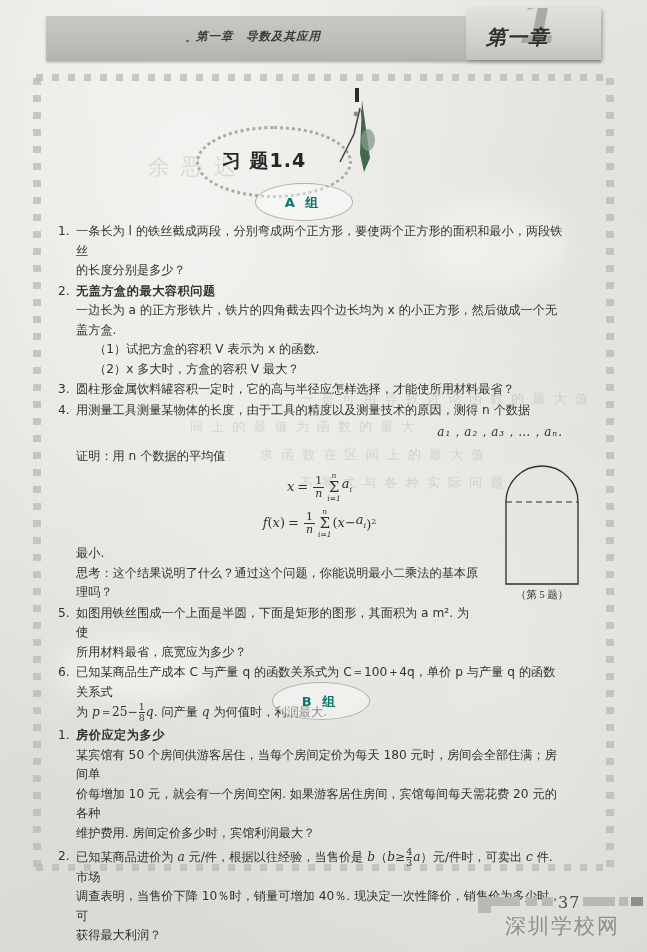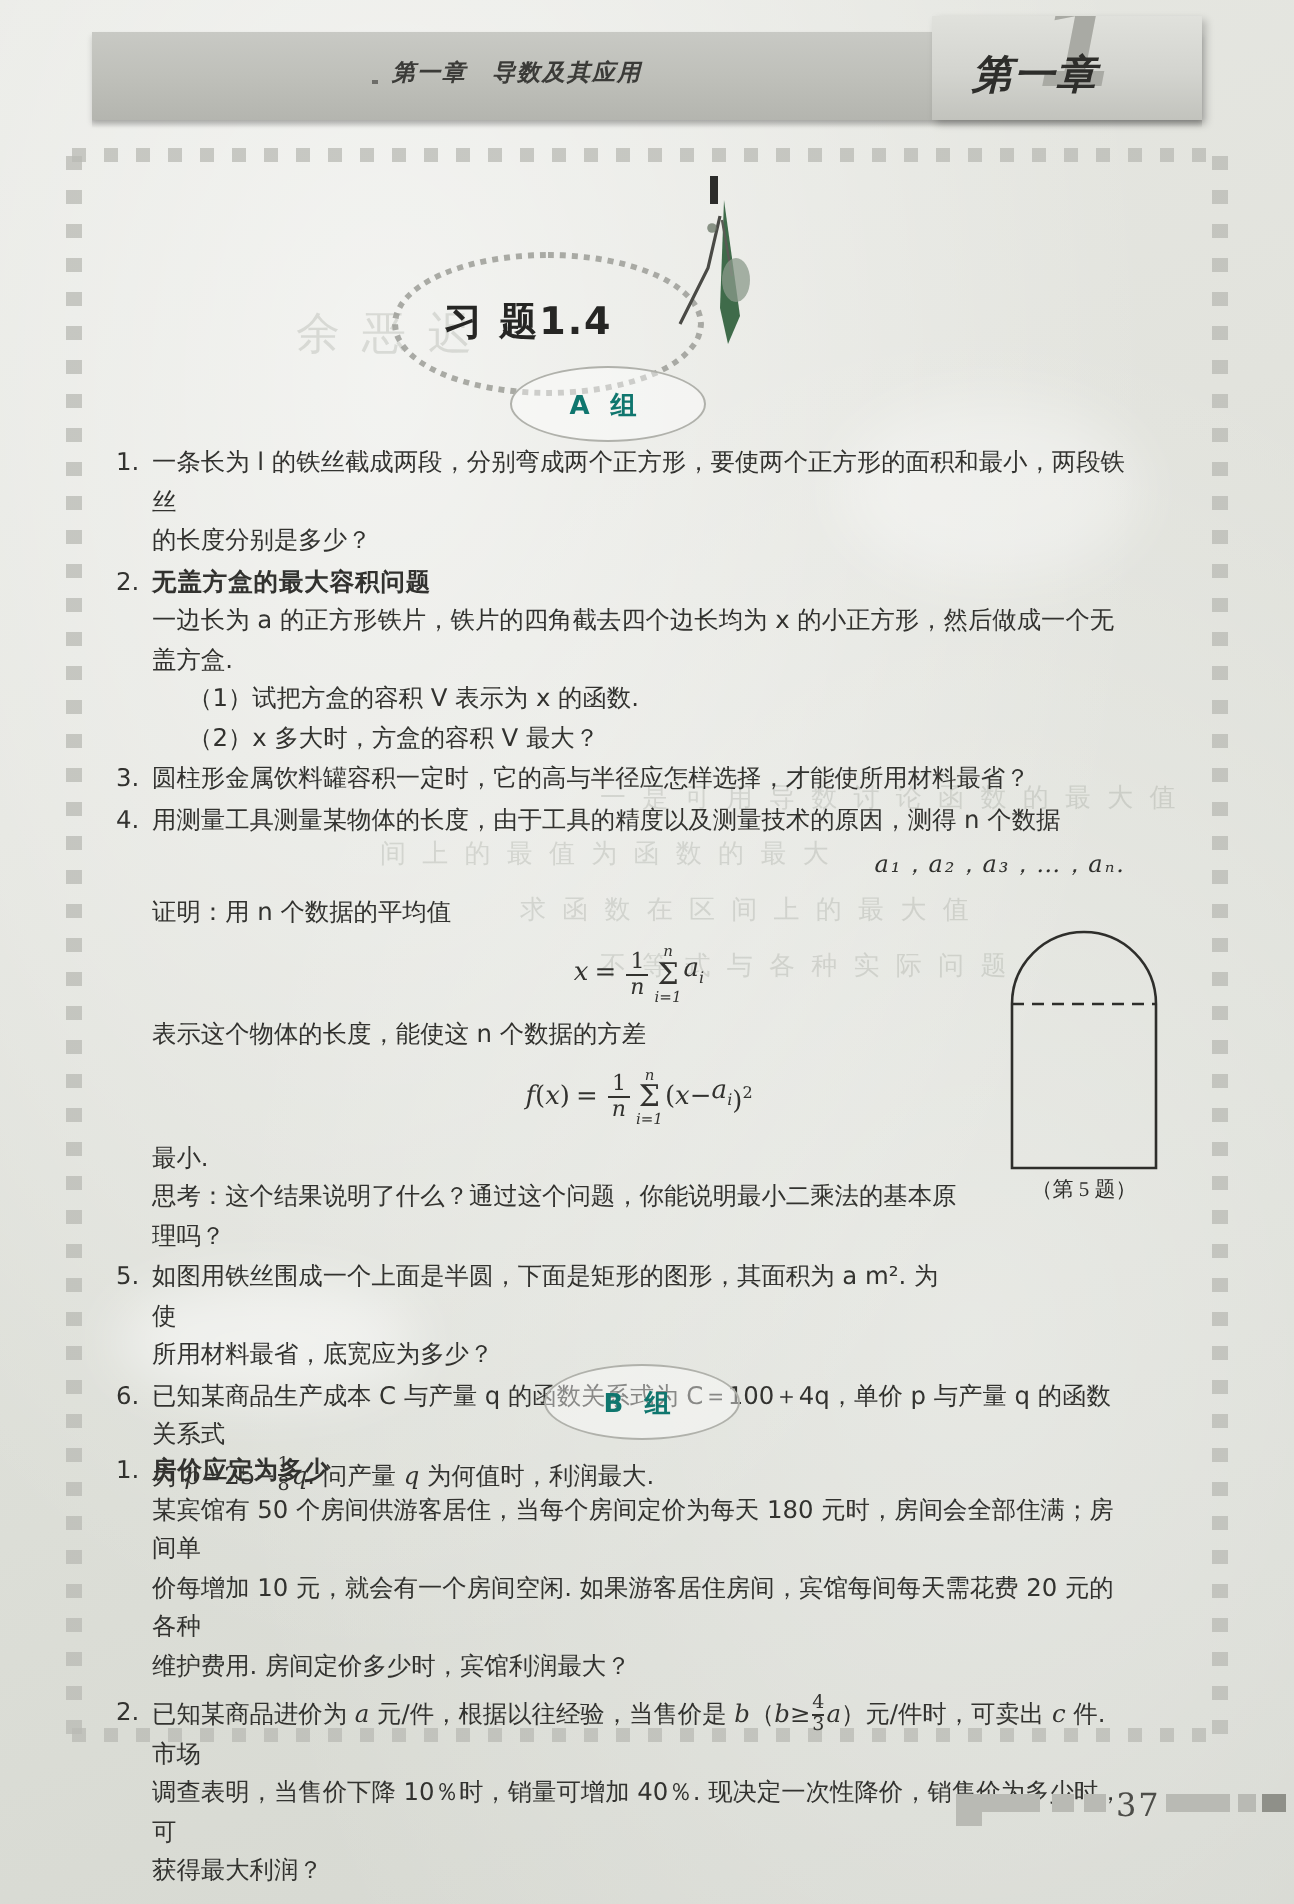--- a/index.html
+++ b/index.html
@@ -412,21 +412,20 @@
               <span class="den math">n</span>
             </span>
           <span class="sigma">
             <span class="top">n</span>
             <span class="sym mathup">Σ</span>
             <span class="bot">i=1</span>
           </span>
           <span class="math">a<sub>i</sub></span>
         </div>
 
-        <div class="plain-line">表示这个物体的长度，能使这 n 个数据的方差</div>
 
         <div class="formula">
           <span class="math">f</span>
             <span class="mathup">(</span>
             <span class="math">x</span>
             <span class="mathup">)</span>
           <span class="mathup" style="margin:0 3px;">=</span>
           <span class="frac">
               <span class="num mathup">1</span>
               <span class="den math">n</span>
@@ -513,14 +512,15 @@
   <div class="footer-bars">
     <div class="fbar" style="left:478px;top:897px;width:42px;height:9px;"></div>
     <div class="fbar" style="left:478px;top:906px;width:13px;height:7px;"></div>
     <div class="fbar" style="left:526px;top:897px;width:11px;height:9px;"></div>
     <div class="fbar" style="left:542px;top:897px;width:11px;height:9px;"></div>
     <div class="fbar" style="left:583px;top:897px;width:32px;height:9px;"></div>
     <div class="fbar" style="left:619px;top:897px;width:9px;height:9px;"></div>
     <div class="fbar" style="left:631px;top:897px;width:12px;height:9px;background:#8f9089;"></div>
   </div>
   <div class="page-number">37</div>
+  <div class="watermark">深圳学校网</div>
 
 </div>
 
 </body></html>

